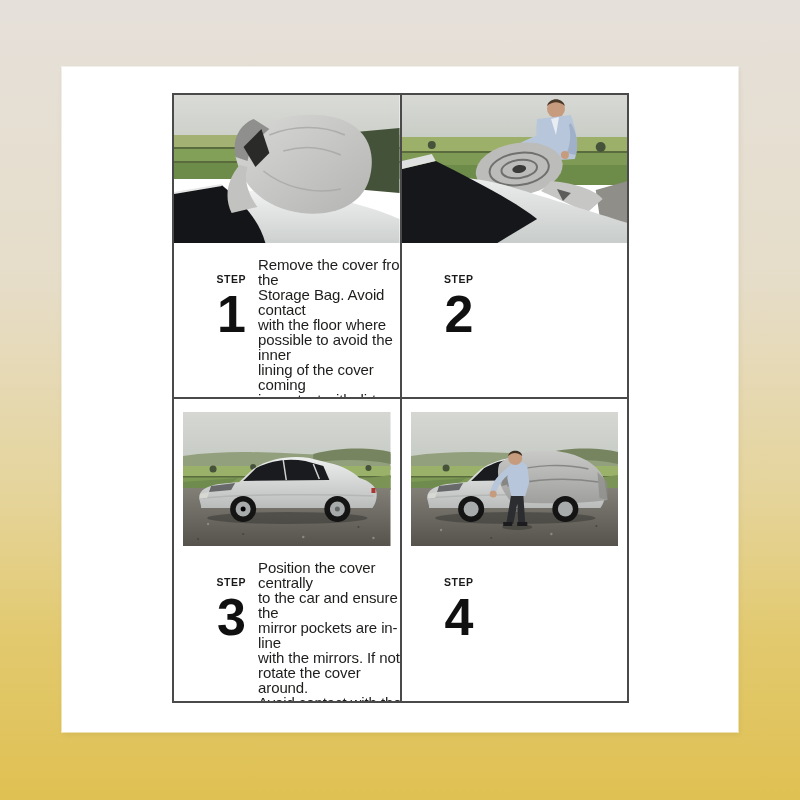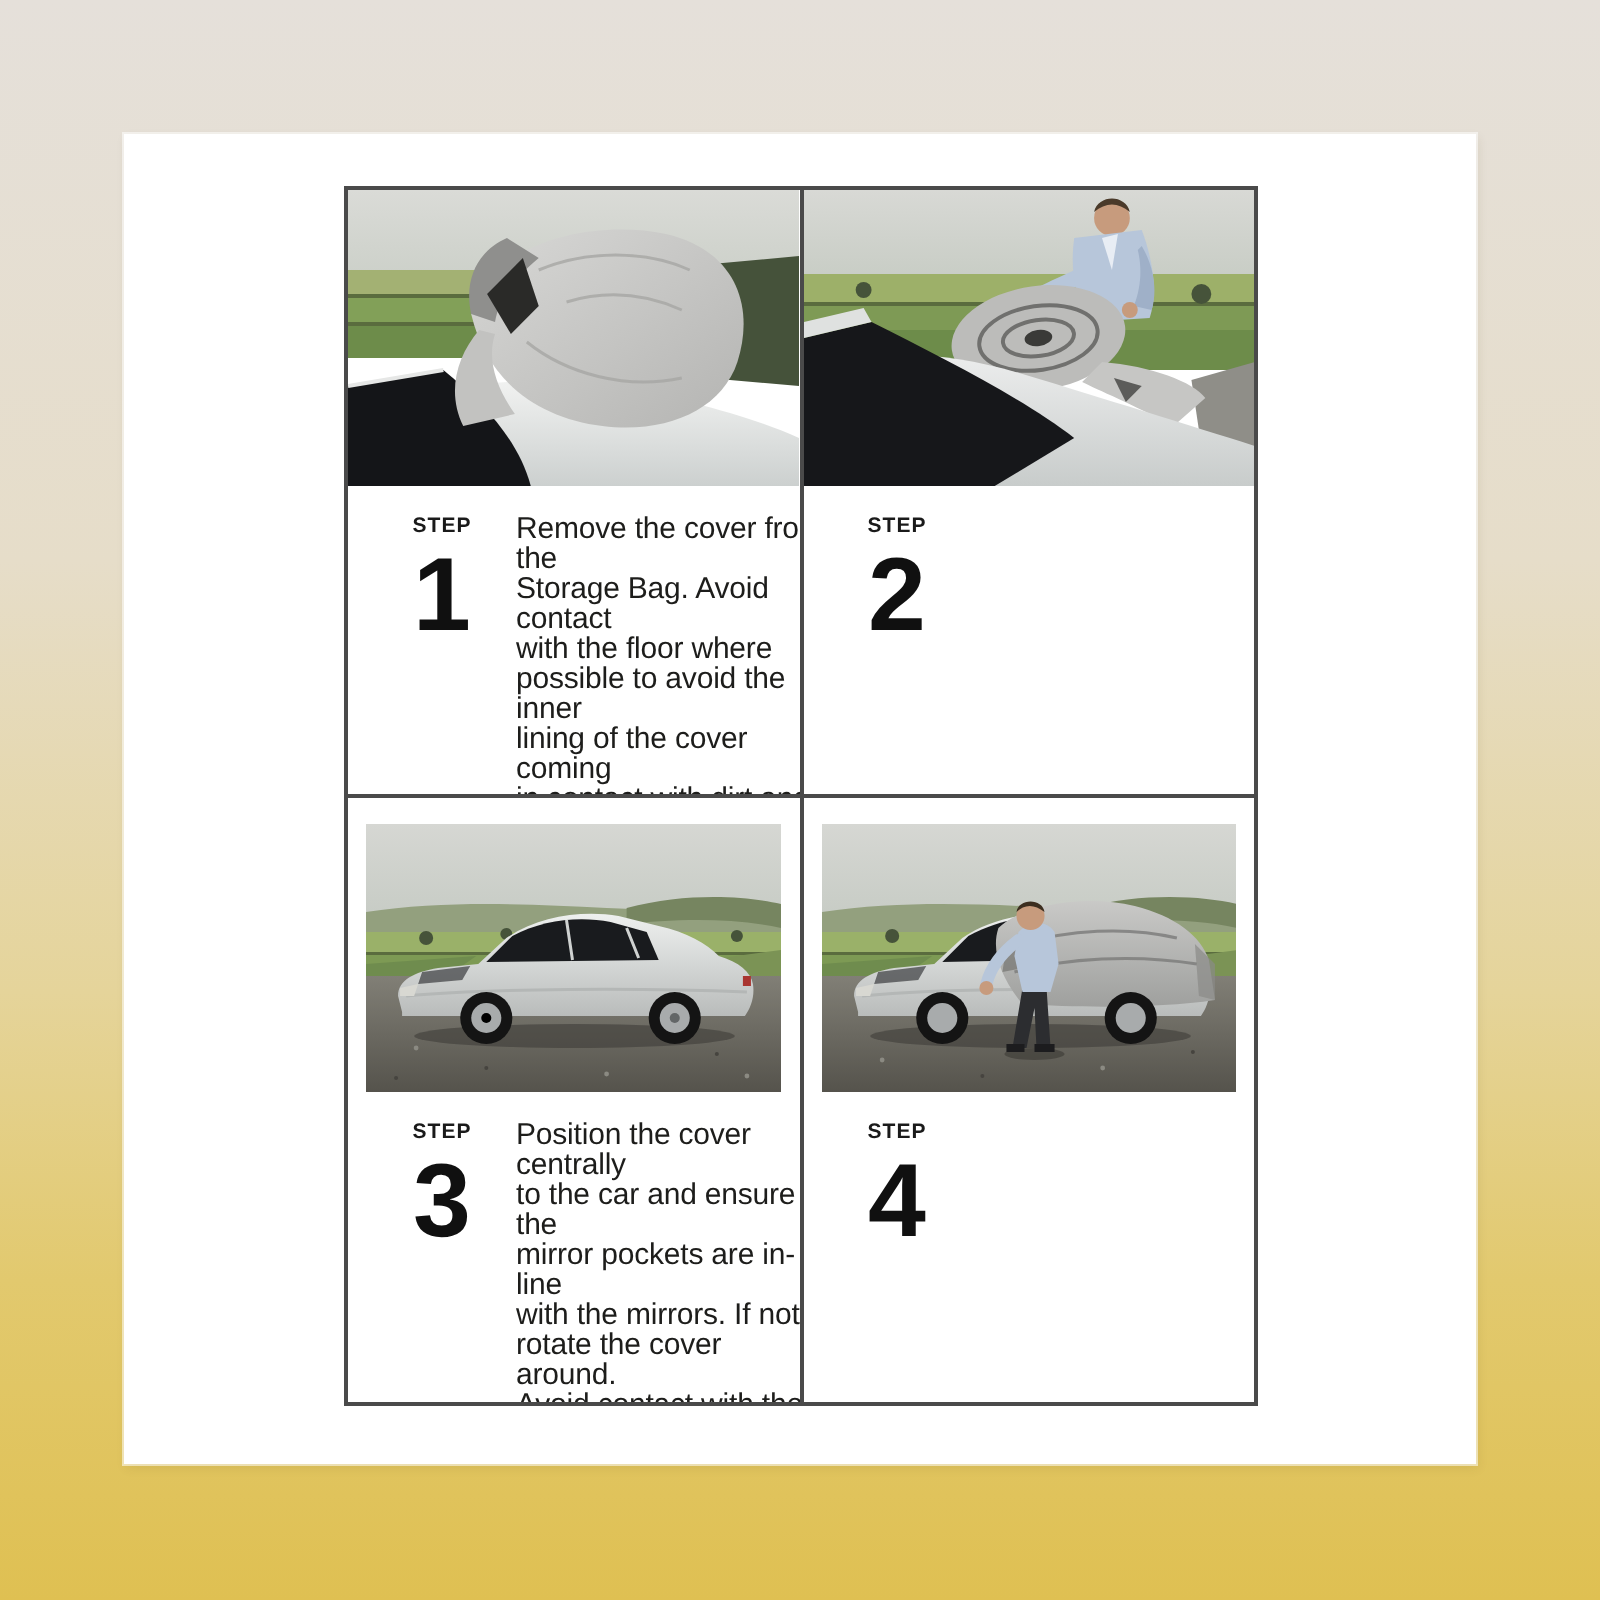--- a/index.html
+++ b/index.html
@@ -18,21 +18,21 @@
     position:absolute;left:110px;top:26px;width:457px;height:610px;
     box-sizing:border-box;
     display:grid;grid-template-columns:1fr 1fr;grid-template-rows:1fr 1fr;
     background:#4a4a4a;gap:2px;padding:2px;
   }
   .cell{background:#ffffff;overflow:hidden;}
   .photo-full{width:100%;height:148px;}
   .photo-inset{margin:13px 9px 0;height:134px;}
   .photo-full svg,.photo-inset svg{display:block;width:100%;height:100%;}
   .step-row{display:flex;padding:14px 6px 0 22px;}
-  .step-col{width:50px;flex:none;text-align:center;}
+  .step-col{width:50px;flex:none;text-align:right;margin-top:16px;}
   .step-label{font-size:10.5px;font-weight:bold;letter-spacing:0.5px;color:#1a1a1a;}
   .step-number{font-size:52px;line-height:1.02;font-weight:bold;color:#101010;margin-top:3px;}
   .step-text{
     margin-left:12px;width:156px;flex:none;
     font-size:15px;line-height:15px;color:#1d1d1b;
     white-space:pre-line;letter-spacing:-0.1px;
   }
 </style>
 </head>
 <body>

